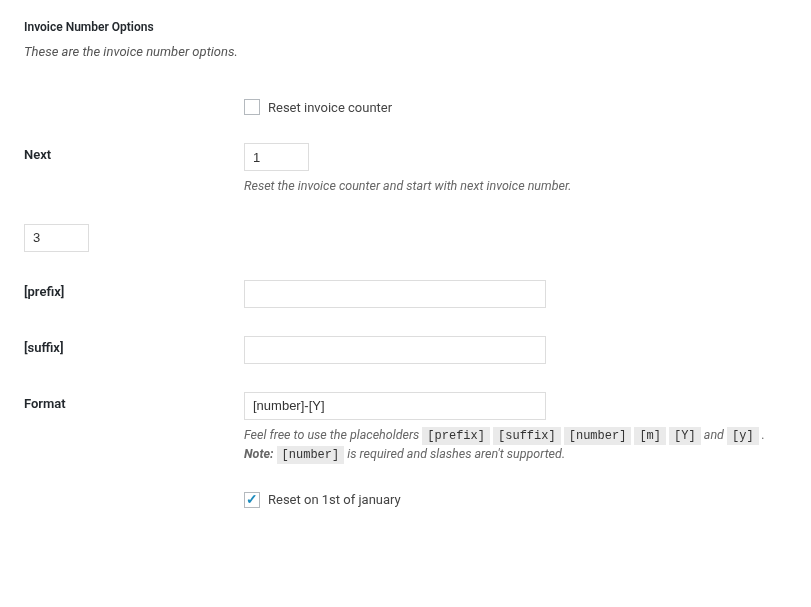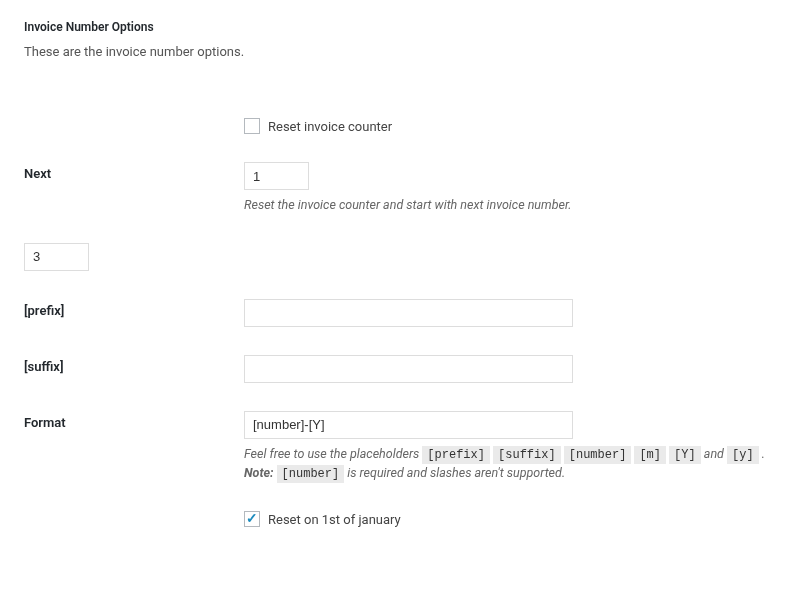--- a/index.html
+++ b/index.html
@@ -17,21 +17,22 @@
     }
     h3.section-title {
       font-size: 12px;
       font-weight: 600;
       color: #23282d;
       margin-bottom: 10px;
     }
     p.section-desc {
       font-size: 13px;
       color: #555;
-      margin-bottom: 31px;
+      margin-bottom: 12px;
+      font-style: italic;
     }
     .form-row {
       display: flex;
       align-items: flex-start;
       margin-bottom: 28px;
     }
     .form-label {
       width: 220px;
       flex-shrink: 0;
       font-size: 13px;
@@ -57,25 +58,25 @@
       font-size: 13px;
       border: 1px solid #ddd;
       background: #fff;
       padding: 2px 8px;
       color: #333;
     }
     .input-small {
       width: 65px;
     }
     .input-full {
-      width: 329px;
+      width: 302px;
     }
     .checkbox-wrap {
       display: flex;
-      align-items: flex-end;
+      align-items: center;
       gap: 8px;
     }
     .checkbox-wrap input[type="checkbox"] {
       width: 16px;
       height: 16px;
       border: 1px solid #b4b9be;
       background: #fff;
       appearance: none;
       -webkit-appearance: none;
       position: relative;

